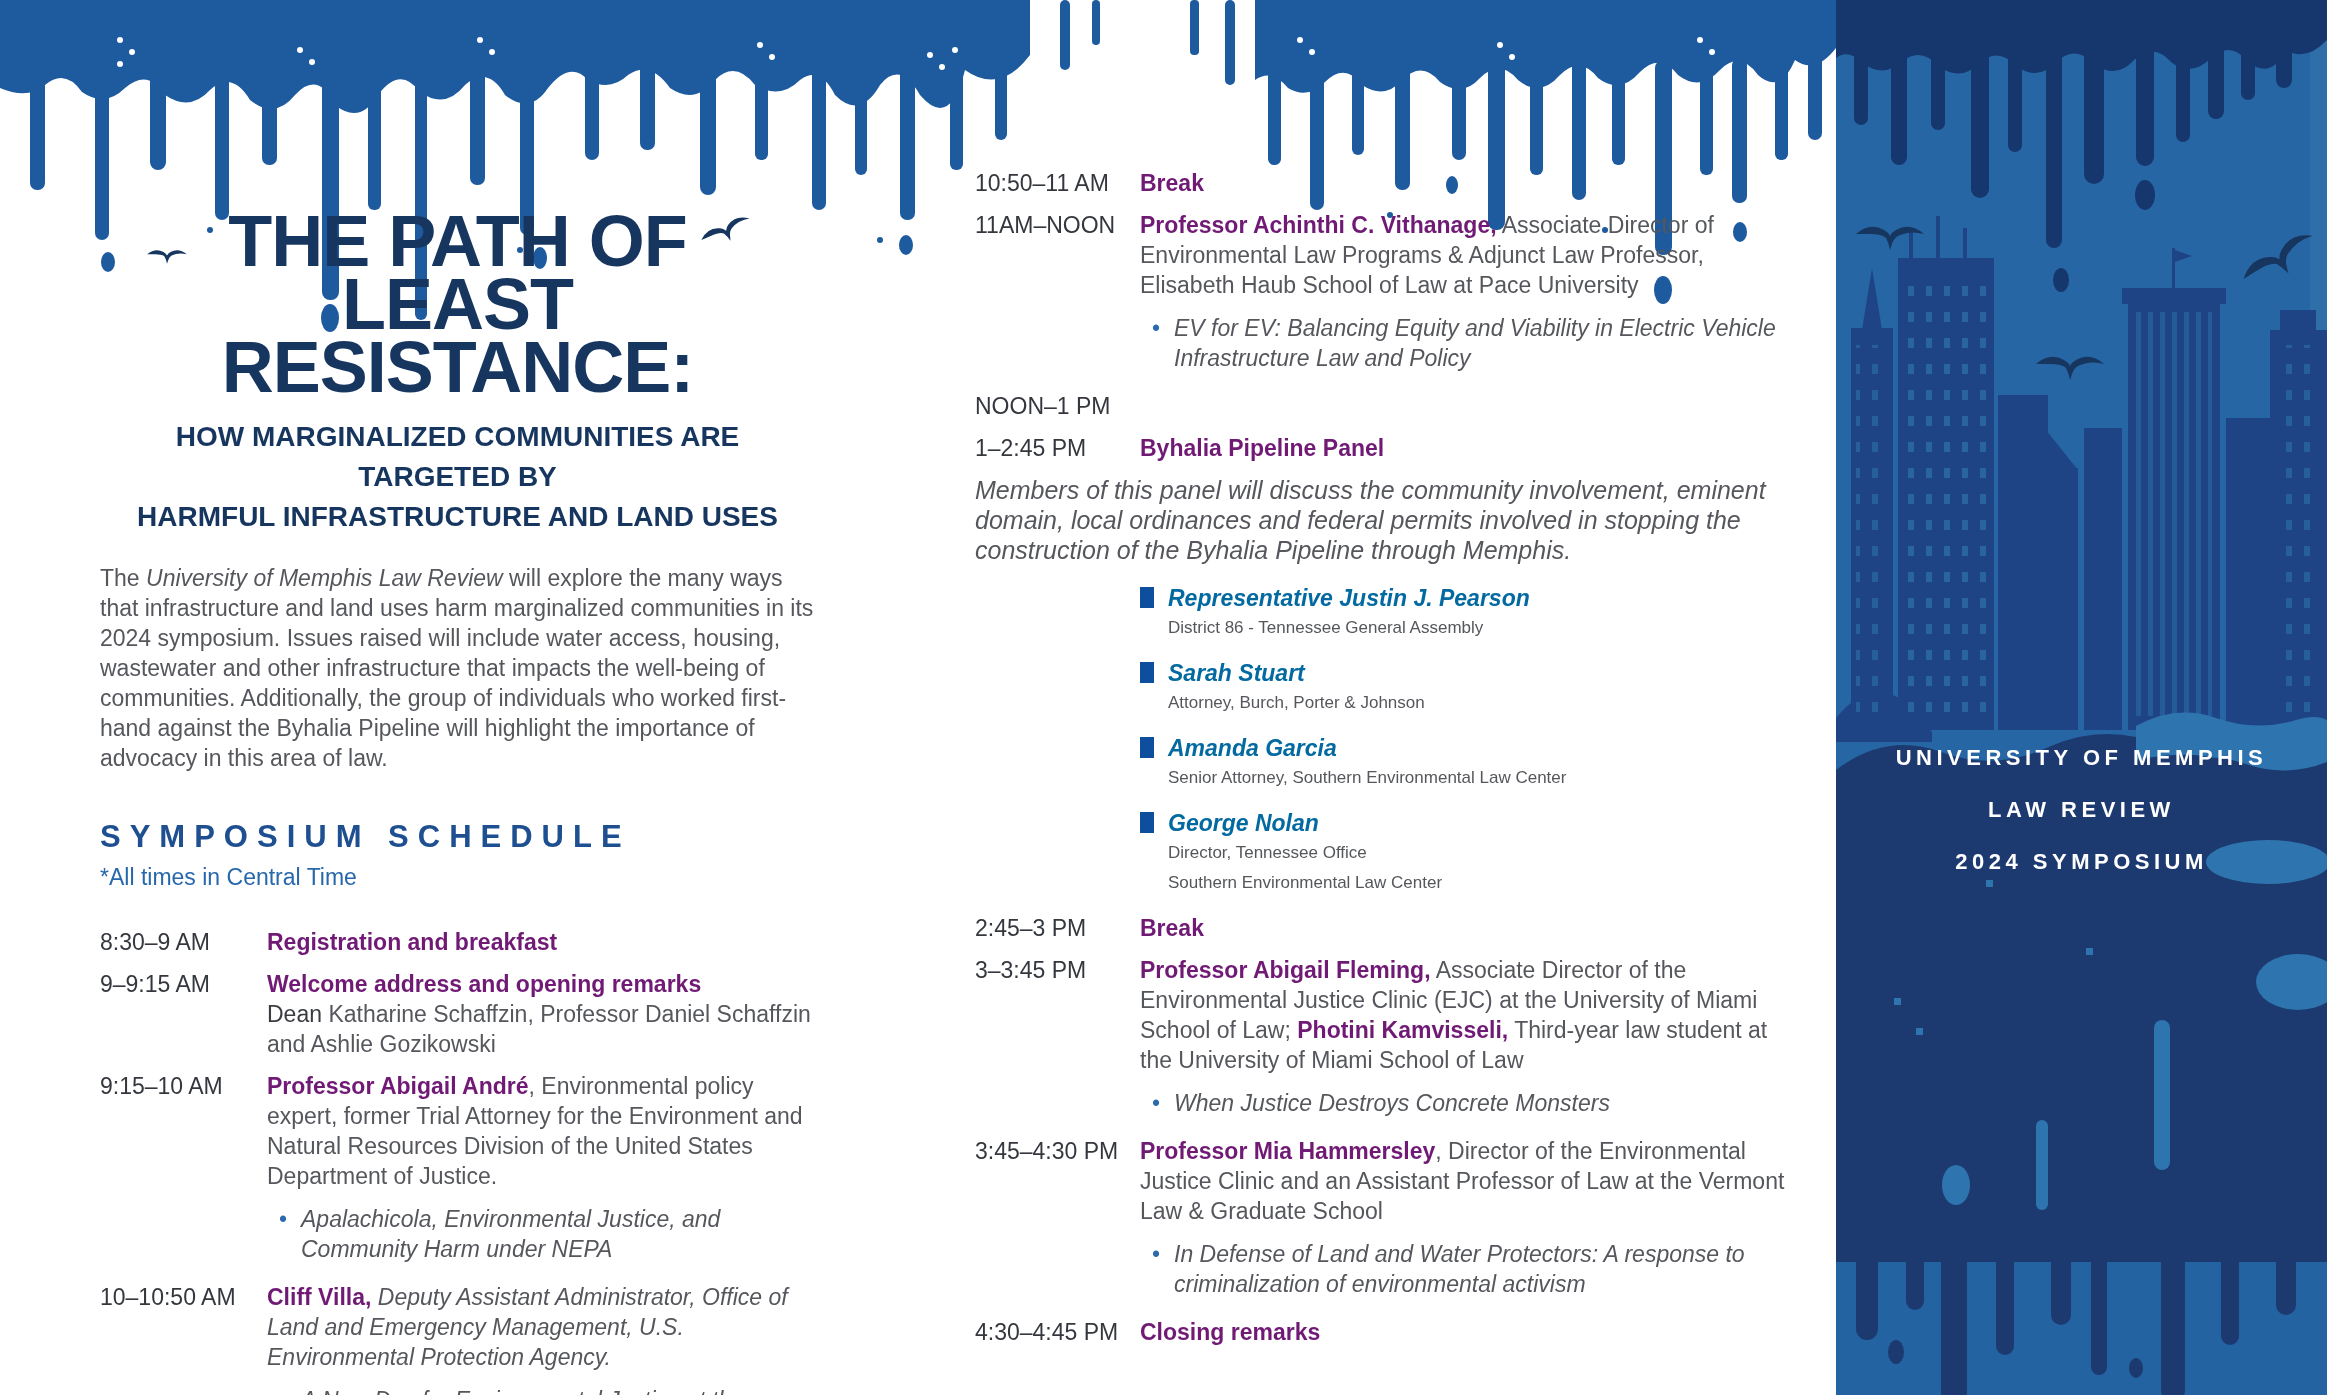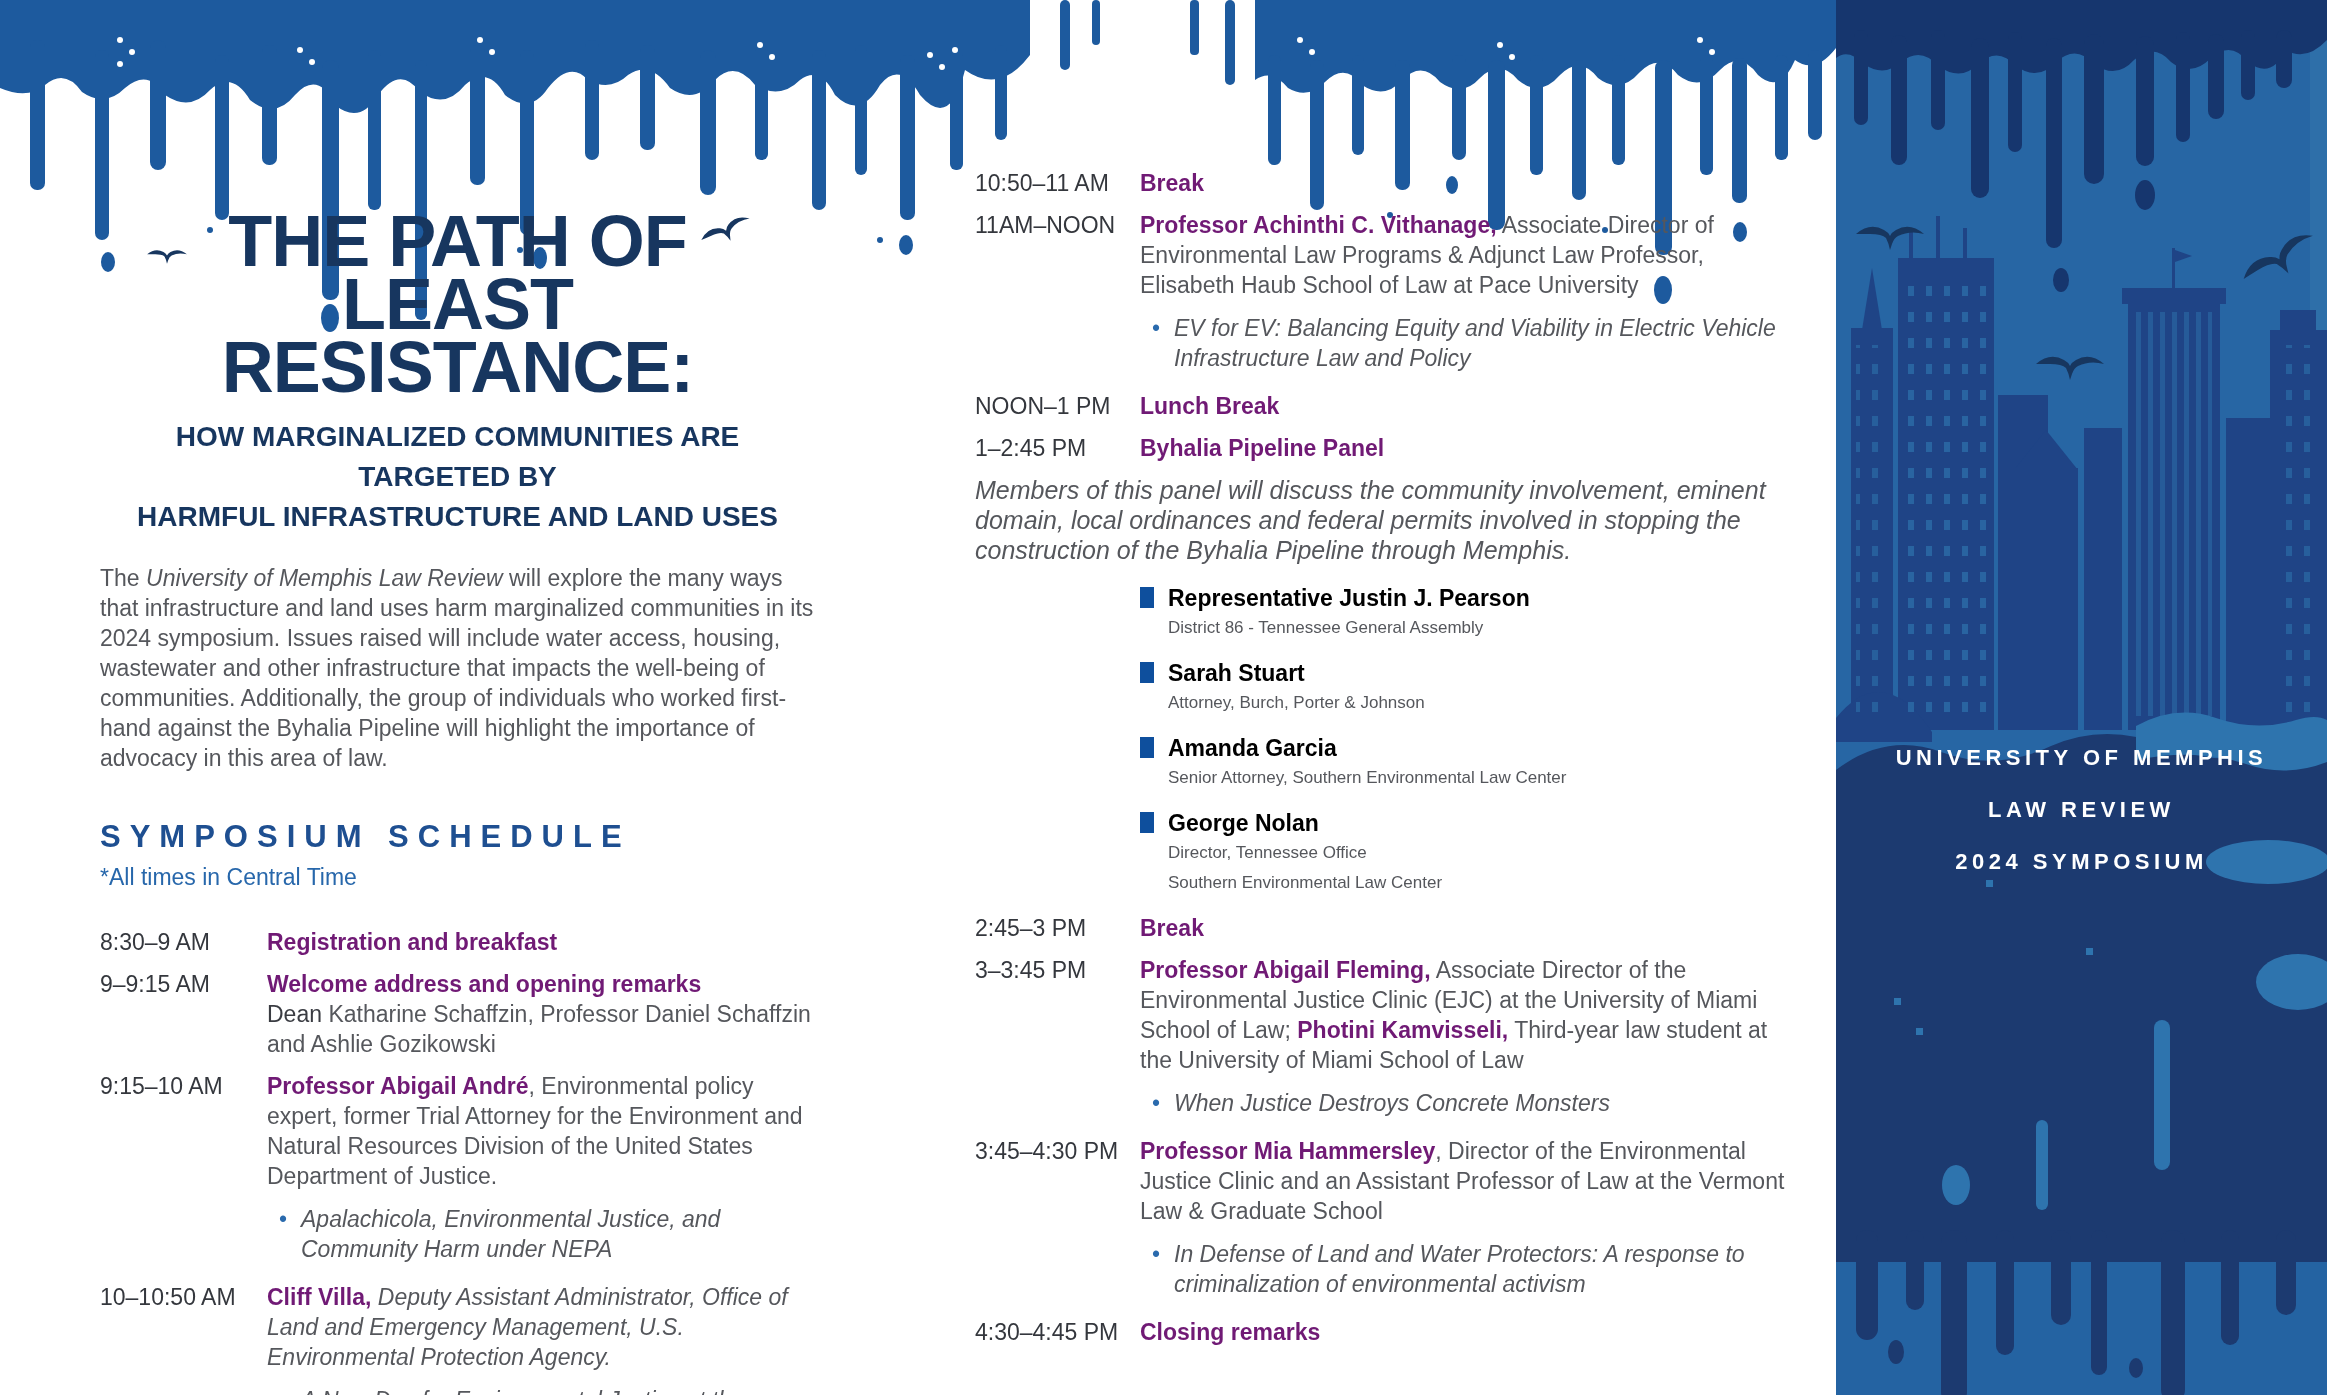--- a/index.html
+++ b/index.html
@@ -37,21 +37,21 @@
   .seg-plain{color:#55575c;}
   .seg-italic{font-style:italic;color:#55575c;}
   .seg-medium{color:#3a3c42;}
   .topic{display:flex;margin:13px 0 6px 12px;}
   .tdot{flex:0 0 22px;color:#2a6aad;font-size:23px;line-height:30px;}
   .ttxt{font-style:italic;color:#55575c;font-size:23px;line-height:30px;}
   .panel-note{margin:4px 0 18px 0;font-size:25px;line-height:30px;
               font-style:italic;color:#55575c;}
   .panelist{display:flex;margin:0 0 15px 165px;}
   .psq{flex:0 0 14px;width:14px;height:21px;background:#0e4f9d;margin:4px 14px 0 0;}
-  .pname{font-size:23px;line-height:30px;font-weight:bold;color:#000000;}
+  .pname{font-size:23px;line-height:30px;font-weight:bold;color:#0369a1;font-style:italic;}
   .prole{font-size:17px;line-height:30px;color:#55575c;}
 
   
   .sidebar{position:absolute;left:1836px;top:0;width:491px;height:1395px;overflow:hidden;}
   .sidebar svg{position:absolute;left:0;top:0;}
   .sb-text{position:absolute;left:0;right:0;top:732px;text-align:center;color:#ffffff;}
   .sb-line{font-size:22px;font-weight:bold;letter-spacing:4.5px;line-height:52px;}
 </style>
 </head>
 <body>
@@ -188,21 +188,20 @@
       </div>
       <div class="row">
         <div class="time">11AM–NOON</div>
         <div class="desc"><span class="seg-bold">Professor Achinthi C. Vithanage,</span><span class="seg-plain"> Associate Director of Environmental Law Programs &amp; Adjunct Law Professor, Elisabeth Haub School of Law at Pace University</span><div class="topic">
             <span class="tdot">•</span>
             <span class="ttxt">EV for EV: Balancing Equity and Viability in Electric Vehicle Infrastructure Law and Policy</span>
           </div></div>
       </div>
       <div class="row">
         <div class="time">NOON–1 PM</div>
-        <div class="desc"><span class="seg-bold">Lunch Break</span></div>
       </div>
       <div class="row">
         <div class="time">1–2:45 PM</div>
         <div class="desc"><span class="seg-bold">Byhalia Pipeline Panel</span></div>
       </div>
       <div class="panel-note">Members of this panel will discuss the community involvement, eminent domain, local ordinances and federal permits involved in stopping the construction of the Byhalia Pipeline through Memphis.</div>
       <div class="panelist">
         <span class="psq"></span>
         <div class="pinfo">
           <div class="pname">Representative Justin J. Pearson</div>

